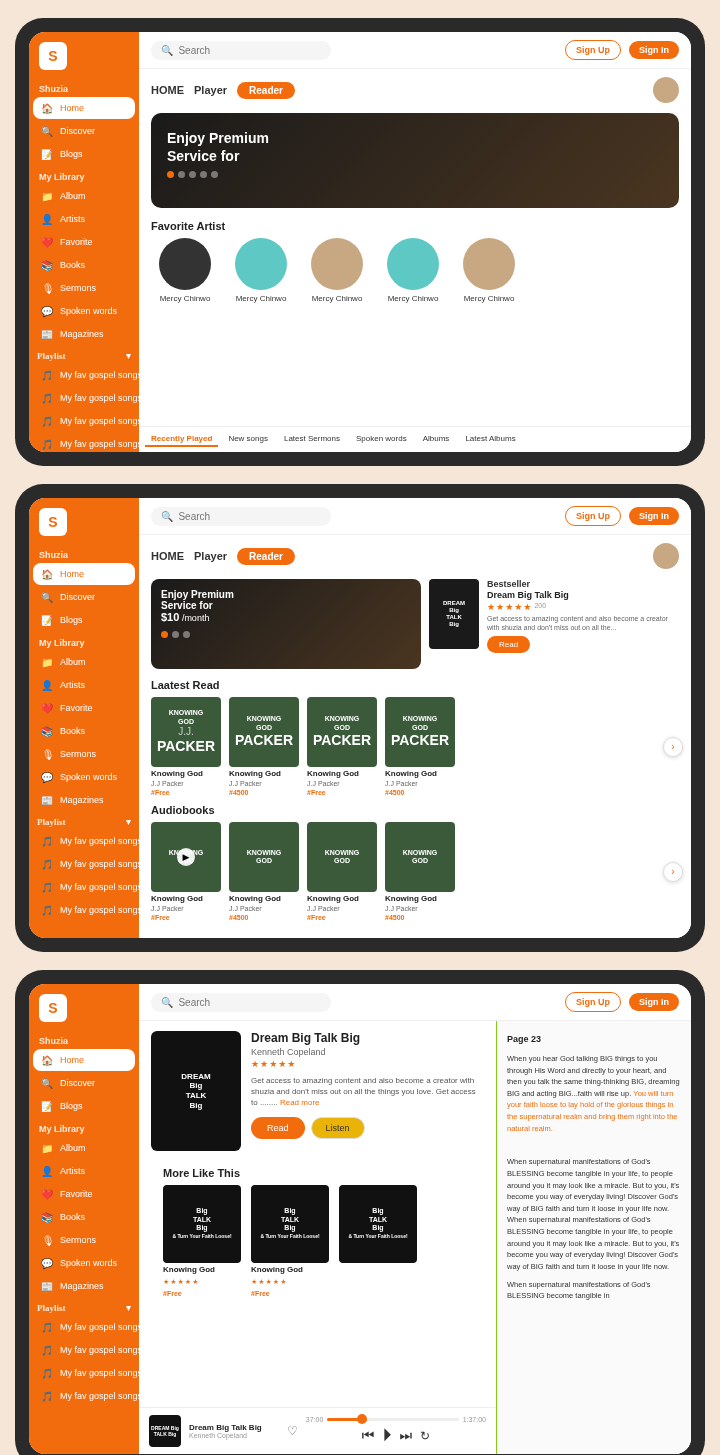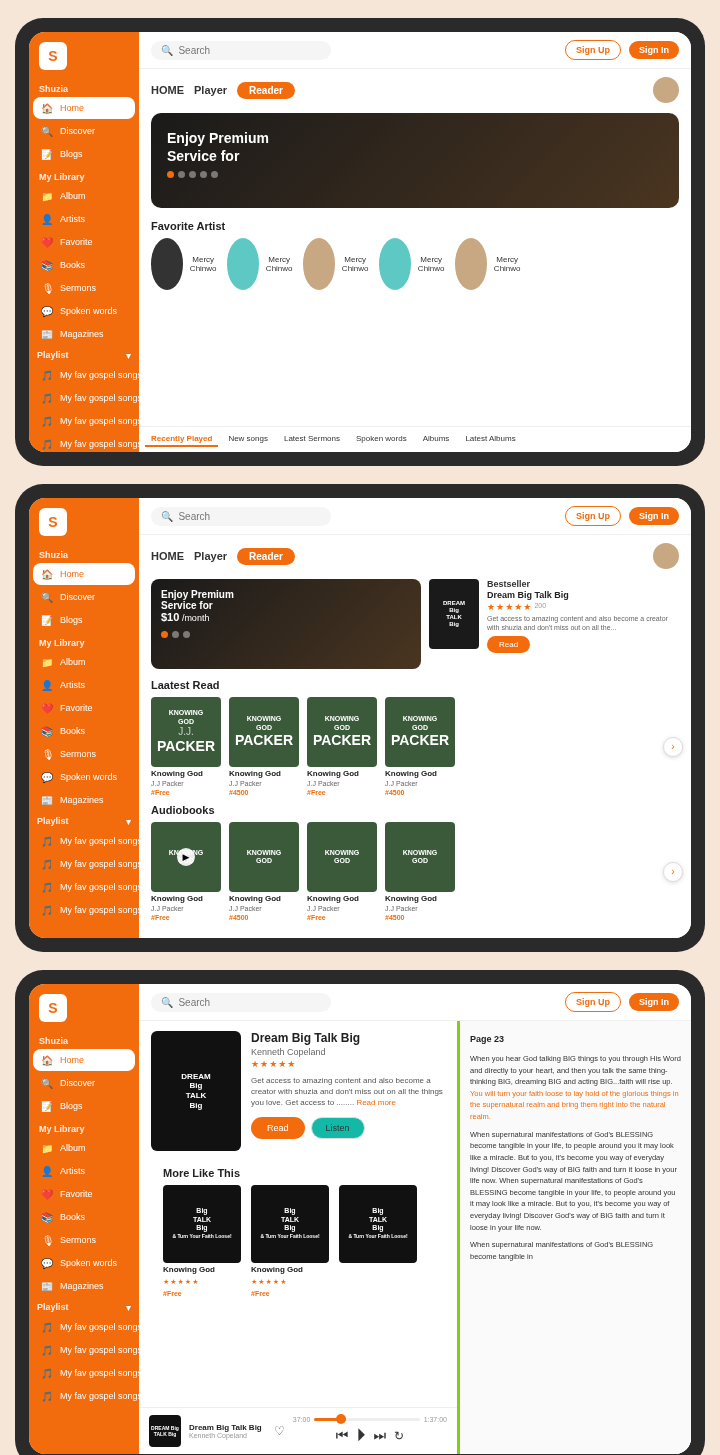--- a/index.html
+++ b/index.html
@@ -79,23 +79,24 @@
       color: white;
     }
     .sidebar-item.active .sidebar-item-icon { color: #f26c0d; }
     .sidebar-item-label {
       font-size: 9px;
       color: white;
       white-space: nowrap;
     }
     .playlist-header {
       display: flex;
-      align-items: flex-start;
+      align-items: flex-end;
       justify-content: space-between;
       padding: 4px 8px 2px;
+      font-family: Liberation Serif, serif;
     }
     .playlist-toggle {
       font-size: 10px;
       color: white;
     }
 
     
     .main-content {
       flex: 1;
       overflow: hidden;
@@ -226,20 +227,21 @@
       margin-bottom: 6px;
     }
 
     
     .artist-row {
       display: flex;
       gap: 8px;
     }
     .artist-card {
       display: flex;
+      flex-direction: column;
       align-items: center;
       gap: 4px;
       width: 68px;
     }
     .artist-avatar {
       width: 52px;
       height: 52px;
       border-radius: 50%;
       background: #ddd;
       overflow: hidden;
@@ -468,21 +470,21 @@
       background: #f26c0d;
       color: white;
       border: none;
       font-size: 9px;
       padding: 5px 16px;
       border-radius: 20px;
       cursor: pointer;
     }
     .btn-listen {
       border: 1.5px solid #ddd;
-      background: #14b8a6;
+      background: #eab308;
       color: #333;
       font-size: 9px;
       padding: 5px 14px;
       border-radius: 20px;
       cursor: pointer;
     }
 
     .more-like-this { padding: 6px 24px; flex-shrink: 0; }
     .more-books-row {
       display: flex;
@@ -508,23 +510,23 @@
       color: white;
       font-size: 7px;
       font-weight: 900;
       text-align: center;
       padding: 4px;
       line-height: 1.2;
     }
 
     
     .reader-panel {
-      width: 234px;
+      width: 195px;
       background: #fafafa;
-      border-left: 3px solid #84cc16;
+      border-left: 1px solid #84cc16;
       padding: 12px 10px;
       overflow: hidden;
       flex-shrink: 0;
       font-size: 7.5px;
       color: #333;
       line-height: 1.55;
     }
     .reader-page { font-size: 9px; font-weight: 700; color: #222; margin-bottom: 6px; }
     .highlight { color: #f26c0d; font-weight: 500; }
 
@@ -1130,20 +1132,20 @@
                 <span class="player-btn play">⏵</span>
                 <span class="player-btn">⏭</span>
                 <span class="player-btn" style="font-size:12px">↻</span>
               </div>
             </div>
           </div>
         </div>
 
         <div class="reader-panel">
           <div class="reader-page">Page 23</div>
-          <p style="margin-bottom:6px">When you hear God talking BIG things to you through His Word and directly to your heart, and then you talk the same thing-thinking BIG, dreaming BIG and acting BIG...faith will rise up. <span class="highlight">You will turn your faith loose to lay hold of the glorious things in the supernatural realm and bring them right into the natural realm.</span></p>
+          <p style="margin-bottom:22px">When you hear God talking BIG things to you through His Word and directly to your heart, and then you talk the same thing-thinking BIG, dreaming BIG and acting BIG...faith will rise up. <span class="highlight">You will turn your faith loose to lay hold of the glorious things in the supernatural realm and bring them right into the natural realm.</span></p>
           <p style="margin-bottom:6px">When supernatural manifestations of God's BLESSING become tangible in your life, to people around you it may look like a miracle. But to you, it's become you way of everyday living! Discover God's way of BIG faith and turn it loose in your life now. When supernatural manifestations of God's BLESSING become tangible in your life, to people around you it may look like a miracle. But to you, it's become you way of everyday living! Discover God's way of BIG faith and turn it loose in your life now.</p>
           <p>When supernatural manifestations of God's BLESSING become tangible in</p>
         </div>
       </div>
     </div>
   </div>
 </div>
 
 </body></html>

